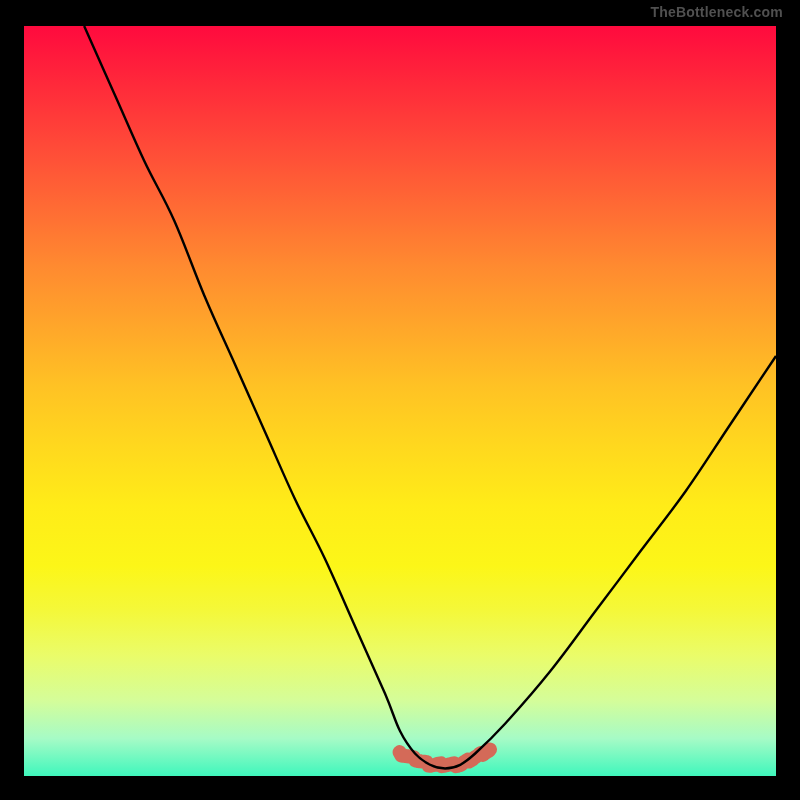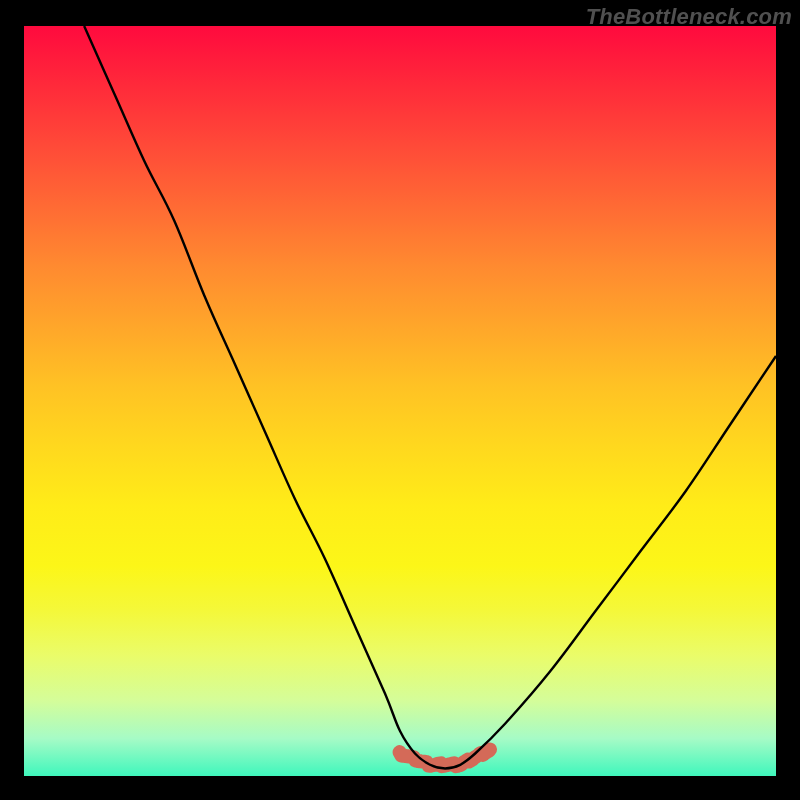--- a/index.html
+++ b/index.html
@@ -13,27 +13,26 @@
   }
   .stage {
     position: relative;
     width: 800px;
     height: 800px;
     background: #000000;
   }
   .watermark {
     position: absolute;
     top: 4px;
-    right: 8px;
+    right: 17px;
     color: #505050;
-    font-size: 22px;
+    font-size: 14px;
     font-weight: 600;
     letter-spacing: 0.2px;
     z-index: 5;
-    font-style: italic;
   }
   .plot-frame {
     position: absolute;
     left: 24px;
     top: 26px;
     width: 752px;
     height: 750px;
     background: #000000;
   }
   .gradient {

